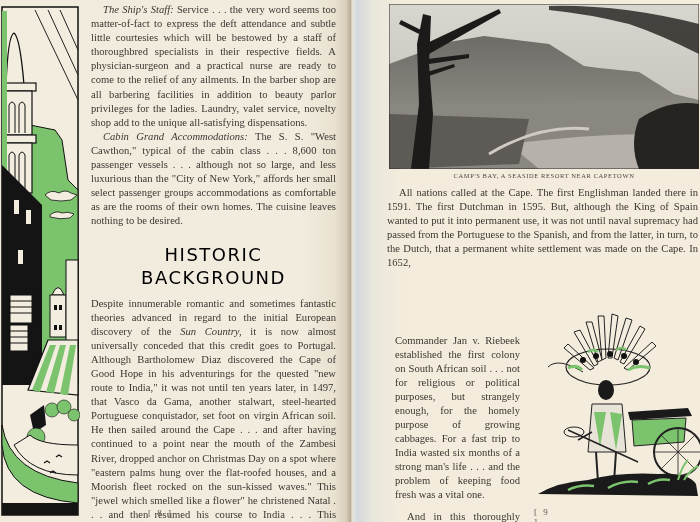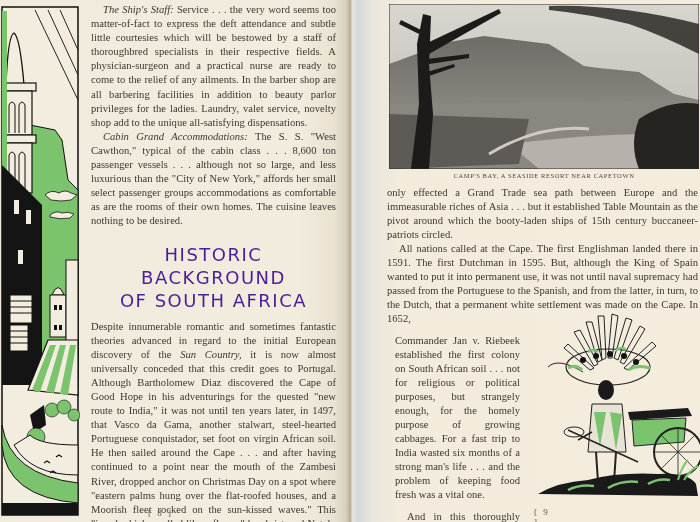--- a/index.html
+++ b/index.html
@@ -7,21 +7,21 @@
   .spread{position:relative;width:556px;height:522px;border-radius:16px;}
   .page{position:absolute;top:0;height:522px;background:#f1ebdd;}
   .page.left{left:0;width:352px;background:linear-gradient(90deg,#f1ebdd 0%,#f2ecdf 85%,#e9e2d1 95%,#cfc6b2 100%);}
   .page.right{left:352px;width:348px;background:linear-gradient(90deg,#cdd4dc 0%,#e9e6dc 6%,#f3ecdc 14%,#f4ecdc 100%);}
   .gutter{position:absolute;left:346px;top:0;width:10px;height:522px;background:linear-gradient(90deg,#d8cfbb,#b9ad95 45%,#e6e0d2 60%,#dbe0e4);}
   
   .illus-left{position:absolute;left:0;top:5px;width:80px;height:512px;}
   .text-left{position:absolute;left:91px;top:3px;width:245px;font-size:10.6px;line-height:14.1px;text-align:justify;}
   .text-left p{margin:0;text-indent:12px;}
   .text-left em{font-style:italic;}
-  .heading{font-family:"DejaVu Sans","Liberation Sans",sans-serif;font-size:18px;letter-spacing:1.5px;text-align:center;line-height:23px;margin:14px 0 8px 0;color:#4c1d95;font-weight:normal;}
+  .heading{font-family:"DejaVu Sans","Liberation Sans",sans-serif;font-size:18px;letter-spacing:1.5px;text-align:center;line-height:23px;margin:14px 0 8px 0;color:#000000;font-weight:normal;}
   .pnum{font-family:"Liberation Serif",serif;font-size:9px;letter-spacing:2px;color:#5a554d;position:absolute;}
   .pnum.left{left:148px;top:508px;}
   .pnum.right{left:534px;top:507px;}
   
   .photo{position:absolute;left:389px;top:4px;width:310px;height:165px;}
   .caption{position:absolute;left:389px;top:172px;width:310px;text-align:center;font-size:6.5px;letter-spacing:0.6px;color:#4d4842;}
   .text-right-top{position:absolute;left:387px;top:186px;width:311px;font-size:10.6px;line-height:14px;text-align:justify;}
   .text-right-top p{margin:0;}
   .text-right-top p.ind{text-indent:12px;font-family:Liberation Serif, serif;}
   .text-right-col{position:absolute;left:387px;top:326px;width:141px;font-size:10.6px;line-height:14px;text-align:justify;}
@@ -97,21 +97,20 @@
     <path d="M14 440 Q30 470 78 470 L78 440 Q40 440 30 430 Z" fill="#f3ede0" stroke="#111"></path>
     <path d="M44 458 l3 -2 l3 2 M56 452 l3 -2 l3 2 M50 468 l3 -2 l3 2" stroke="#111" fill="none" stroke-width="1.2"></path>
     <rect x="2" y="498" width="76" height="12" fill="#141414"></rect>
   </svg>
 
   <div class="text-left">
     <p><em>The Ship's Staff:</em><span> Service . . . the very word seems too matter-of-fact to express the deft attendance and subtle little courtesies which will be bestowed by a staff of thoroughbred specialists in their respective fields. A physician-surgeon and a practical nurse are ready to come to the relief of any ailments. In the barber shop are all barbering facilities in addition to beauty parlor privileges for the ladies. Laundry, valet service, novelty shop add to the unique all-satisfying dispensations.</span></p>
     <p><em>Cabin Grand Accommodations:</em><span> The S. S. "West Cawthon," typical of the cabin class . . . 8,600 ton passenger vessels . . . although not so large, and less luxurious than the "City of New York," affords her small select passenger groups accommodations as comfortable as are the rooms of their own homes. The cuisine leaves nothing to be desired.</span></p>
     <h2 class="heading">
       <span>HISTORIC BACKGROUND</span><br>
-      <span>OF SOUTH AFRICA</span>
     </h2>
     <p style="text-indent:0"><span>Despite innumerable romantic and sometimes fantastic theories advanced in regard to the initial European discovery of the </span><em>Sun Country,</em><span> it is now almost universally conceded that this credit goes to Portugal. Although Bartholomew Diaz discovered the Cape of Good Hope in his adventurings for the quested "new route to India," it was not until ten years later, in 1497, that Vasco da Gama, another stalwart, steel-hearted Portuguese conquistador, set foot on virgin African soil. He then sailed around the Cape . . . and after having continued to a point near the mouth of the Zambesi River, dropped anchor on Christmas Day on a spot where "eastern palms hung over the flat-roofed houses, and a Moorish fleet rocked on the sun-kissed waves." This "jewel which smelled like a flower" he christened Natal . . . and then resumed his course to India . . . This momentous exploration, not</span></p>
   </div>
   <div class="pnum left">[ 8 ]</div>
 
   <svg class="photo" viewBox="0 0 310 165" preserveAspectRatio="none">
     <defs>
       <linearGradient id="sky" x1="0" y1="0" x2="0" y2="1">
         <stop offset="0" stop-color="#d9d6d0"></stop>
           <stop offset="1" stop-color="#bdb9b2"></stop>
@@ -133,21 +132,20 @@
     <path d="M38 55 L80 50 L80 54 L40 60 Z" fill="#1d1b19"></path>
     <path d="M30 30 L10 20 L12 16 L32 26 Z" fill="#1d1b19"></path>
     <path d="M38 68 L65 60 L66 63 L40 72 Z" fill="#1d1b19"></path>
     <path d="M160 2 Q230 0 310 20 L310 50 Q270 30 240 20 Q200 10 160 6 Z" fill="#2b2926" opacity="0.85"></path>
     <path d="M250 115 Q280 95 310 100 L310 165 L250 165 Q240 140 250 115 Z" fill="#262421"></path>
     <rect x="0" y="0" width="310" height="165" fill="none" stroke="#2a2825" stroke-width="1"></rect>
   </svg>
   <div class="caption">CAMP'S BAY, A SEASIDE RESORT NEAR CAPETOWN</div>
 
   <div class="text-right-top">
-    <p>only effected a Grand Trade sea path between Europe and the immeasurable riches of Asia . . . but it established Table Mountain as the pivot around which the booty-laden ships of 15th century buccaneer-patriots circled.</p>
     <p class="ind">All nations called at the Cape. The first Englishman landed there in 1591. The first Dutchman in 1595. But, although the King of Spain wanted to put it into permanent use, it was not until naval supremacy had passed from the Portuguese to the Spanish, and from the latter, in turn, to the Dutch, that a permanent white settlement was made on the Cape. In 1652,</p>
   </div>
   <div class="text-right-col">
     <p>Commander Jan v. Riebeek established the first colony on South African soil . . . not for religious or political purposes, but strangely enough, for the homely purpose of growing cabbages. For a fast trip to India wasted six months of a strong man's life . . . and the problem of keeping food fresh was a vital one.</p>
     <p class="ind">And in this thoroughly practical and, on the surface, unromantic manner, the Cape became a Colony. Van der Stel succeeded van Riebeek in 1679. And be-</p>
   </div>
 
   <svg class="illus-right" viewBox="0 0 172 190">
 
     <g stroke="#222" stroke-width="1" fill="#f3ede0">

